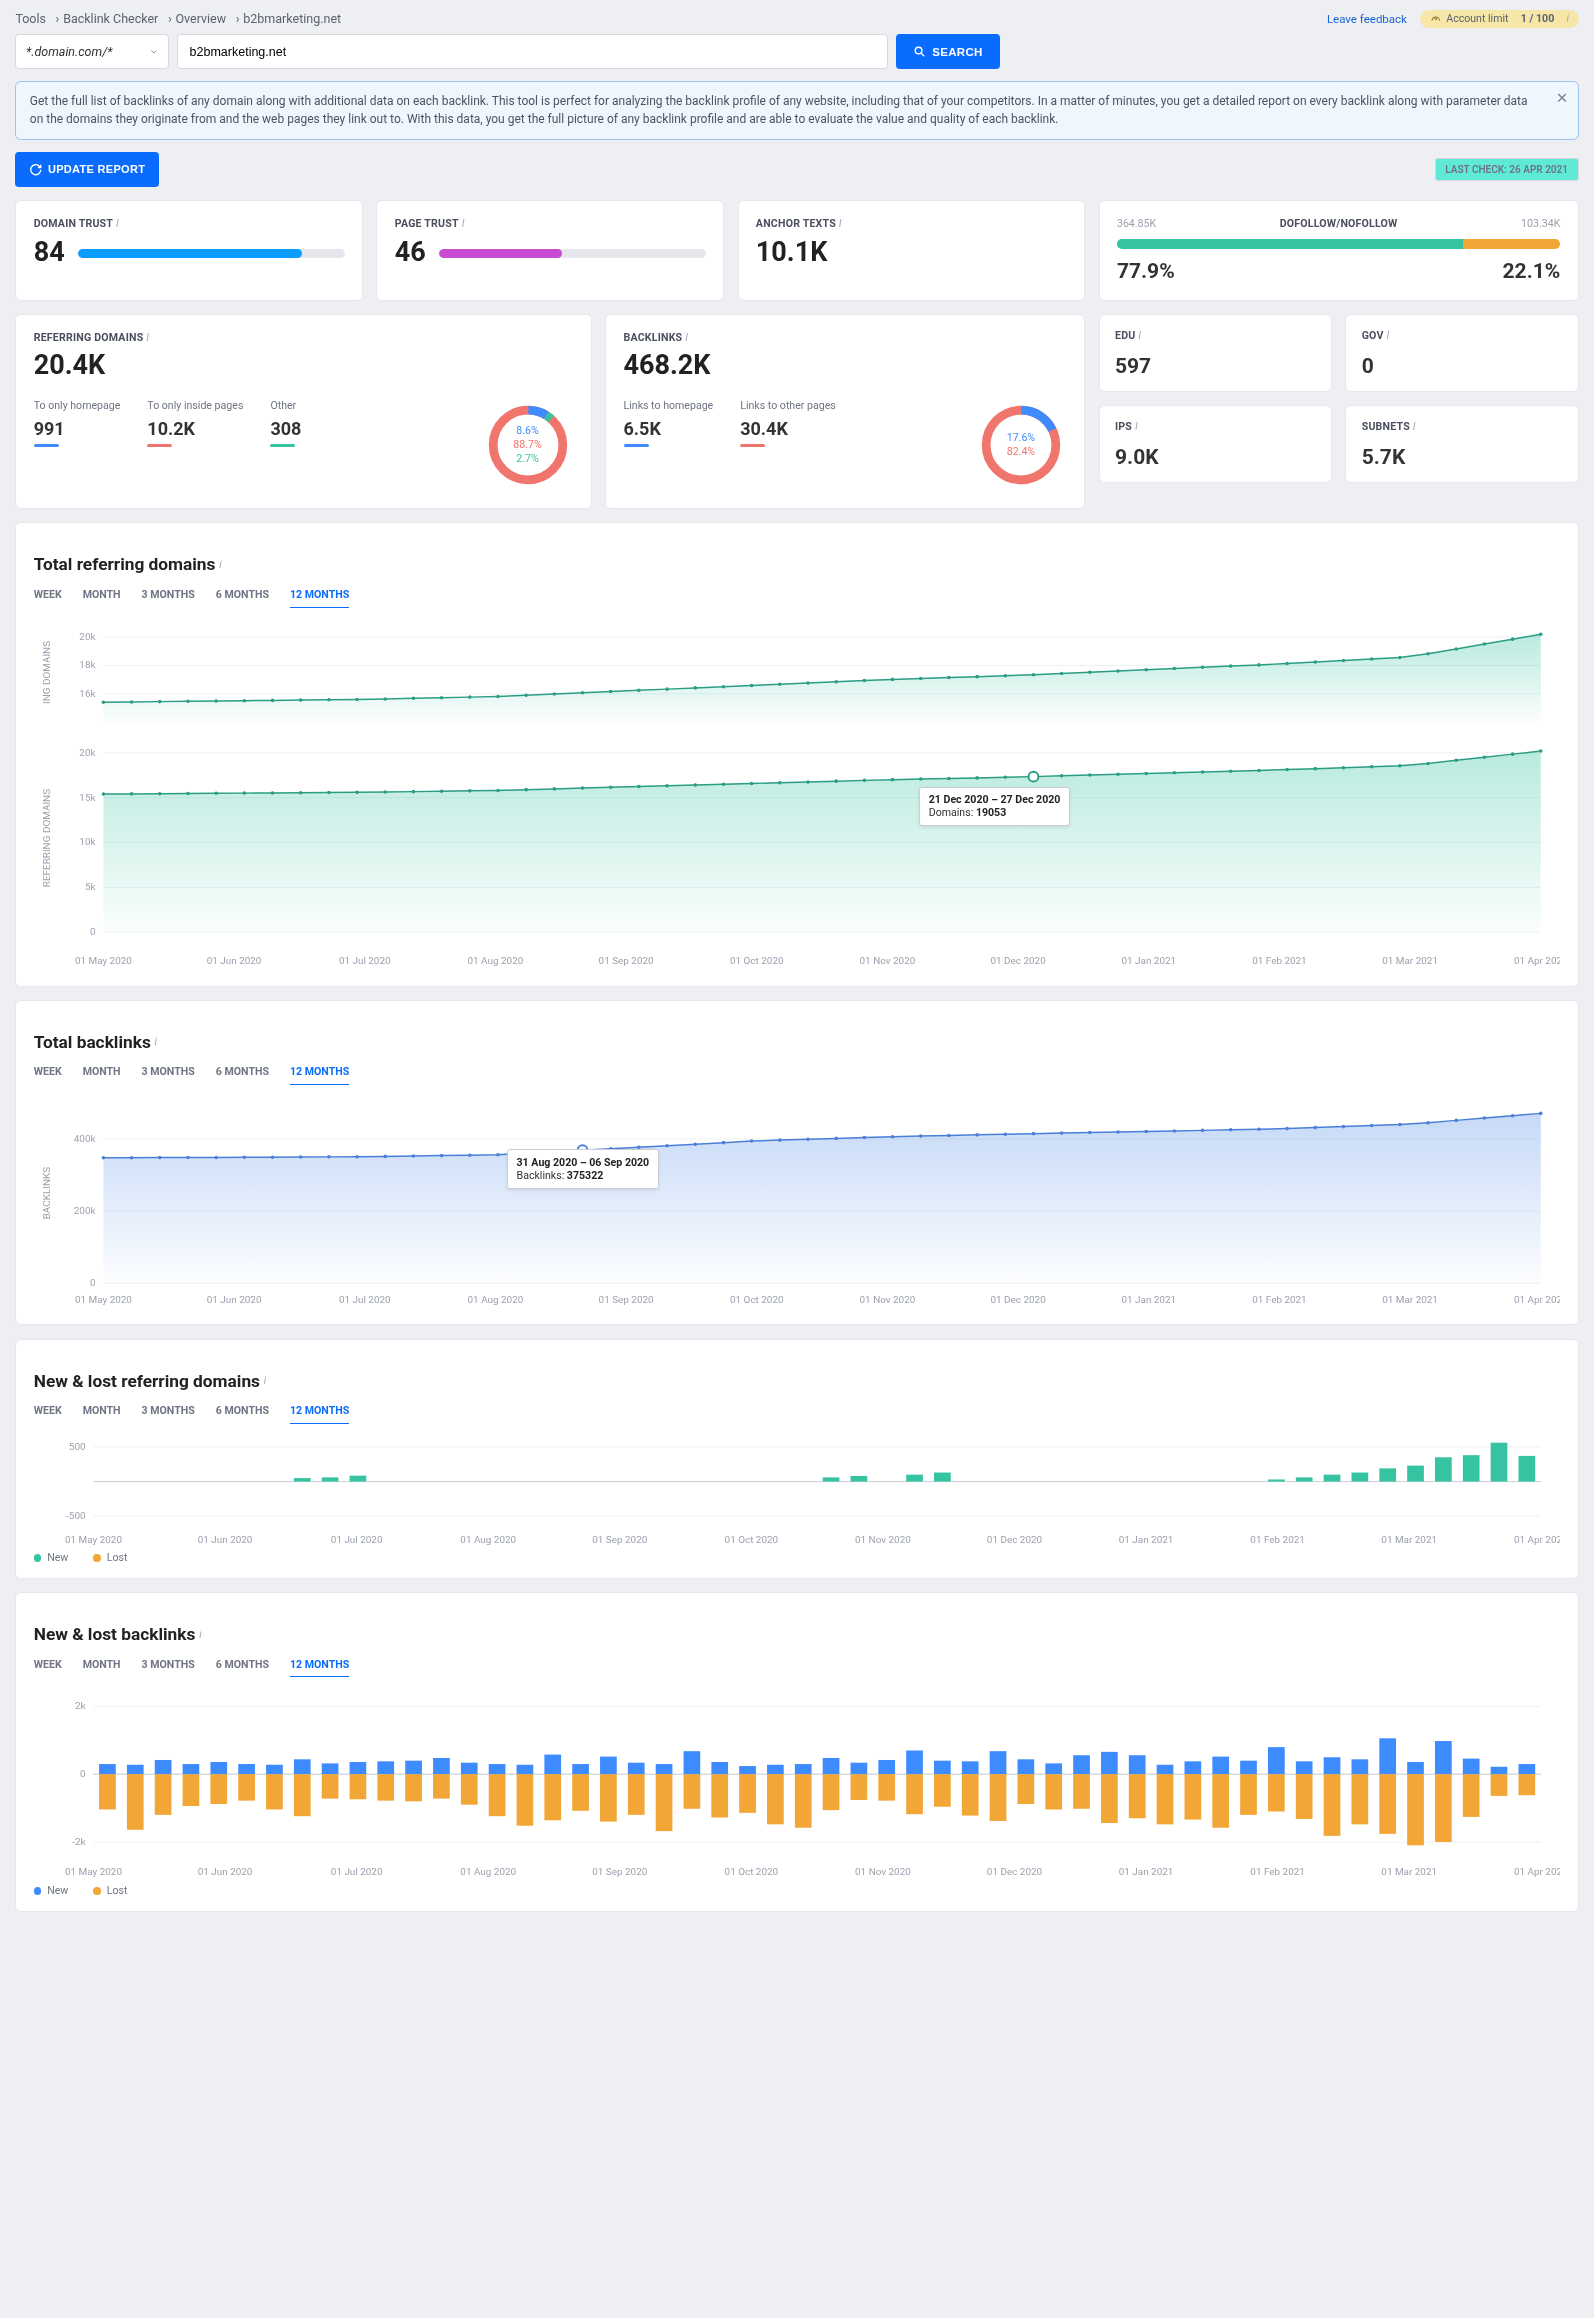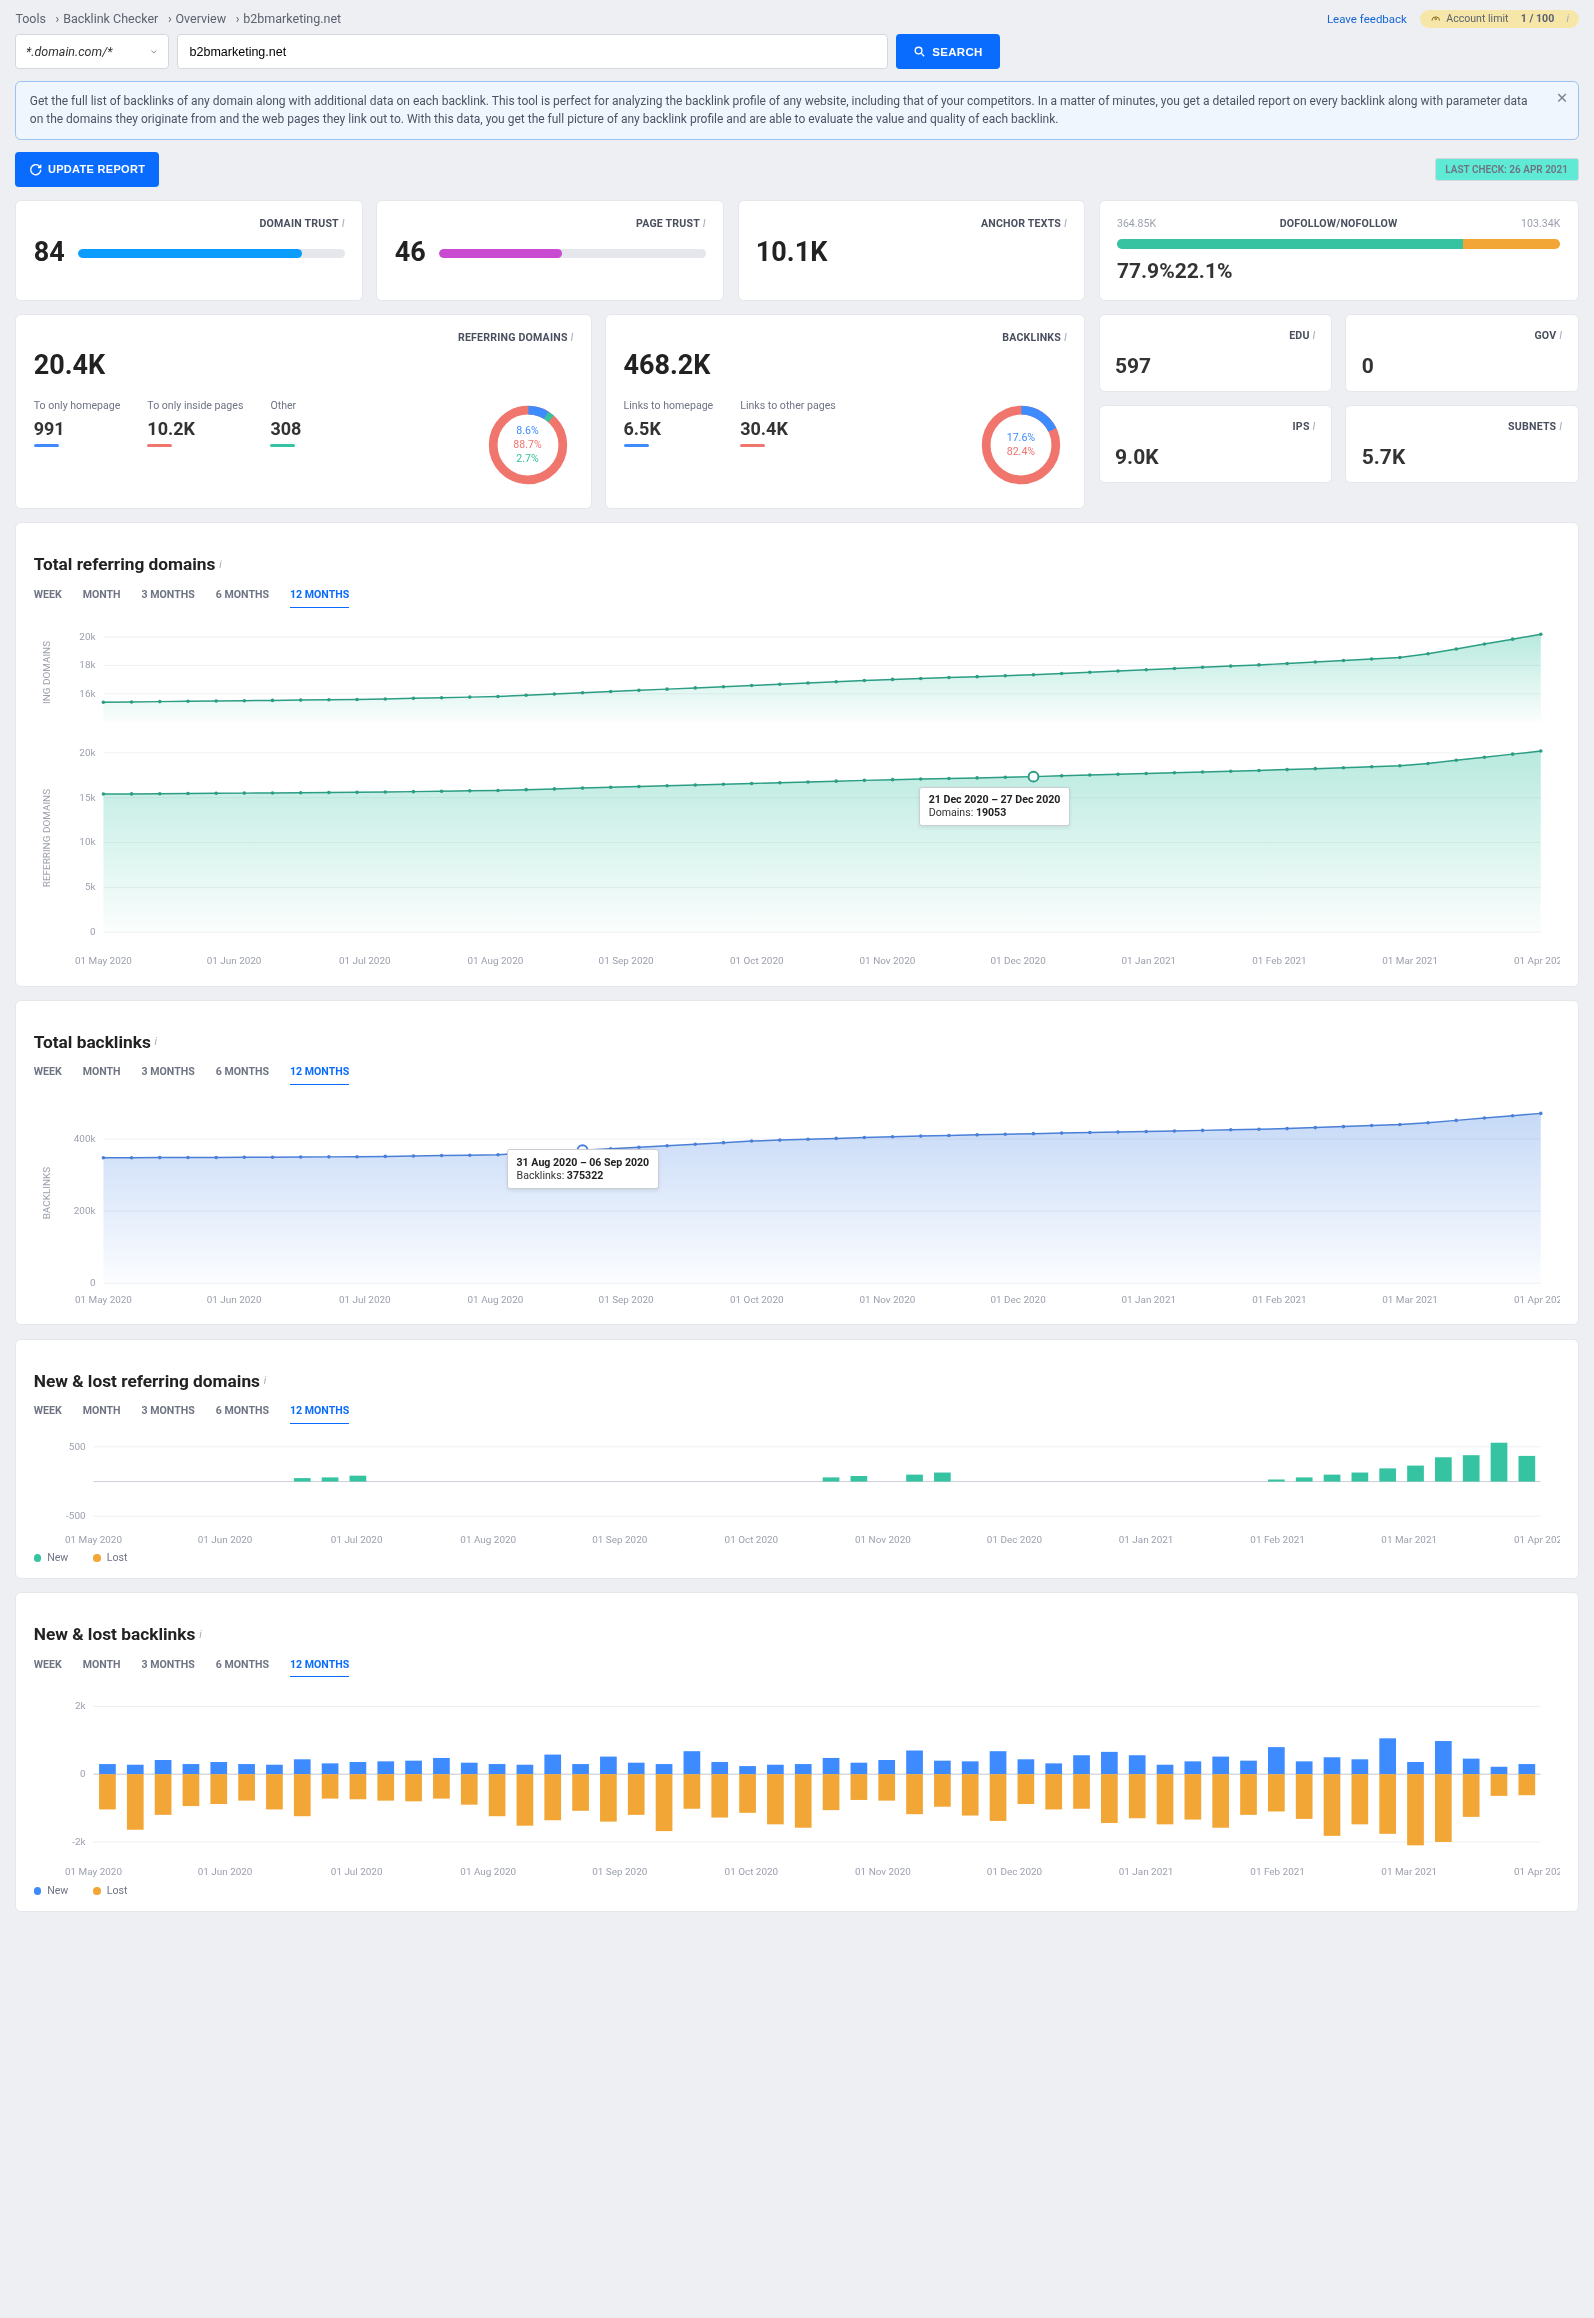--- a/index.html
+++ b/index.html
@@ -21,32 +21,32 @@
   .search-btn svg { width:13.4px;height:13.4px;}
   .notice { margin:0 15.4px 11.5px; border:1px solid #9cc2ef; background:#eff6fd; border-radius:5.8px; padding:11.5px 35px 11.5px 13.4px; font-size:12px; color:#4d5363; position:relative; line-height:1.45;}
   .notice-close { position:absolute; right:9.6px; top:7.7px; color:#7c8295; cursor:pointer; font-size:14.4px;}
   .action-row { margin:0 15.4px 13.4px; display:flex; align-items:center; }
   .upd-btn { background:#0a6cff; color:#fff; border:none; border-radius:3.8px; height:35px; padding:0 13.4px; font-weight:700; font-size:11px; letter-spacing:0.3px; display:flex; align-items:center; gap:5.8px; cursor:pointer;}
   .upd-btn svg{width:13.4px;height:13.4px;}
   .lastcheck { margin-left:auto; border:1px solid #d5d7df; background:#5eead4; font-size:10px; color:#6e7484; padding:4.8px 9.6px; border-radius:2.9px; font-weight:600;}
   .content { padding:0 15.4px 29px; }
   .row { display:flex; gap:13.4px; margin-bottom:13.4px;}
   .card { background:#fff; border-radius:5.8px; border:1px solid #e5e7ec; padding:15.4px 17.3px 17.3px; flex:1; position:relative;}
-  .card-label { font-size:10.6px; font-weight:700; color:#4a4f5e; text-transform:uppercase; letter-spacing:0.2px; display:flex; align-items:center; gap:2.9px;justify-content:flex-end;}
+  .card-label { font-size:10.6px; font-weight:700; color:#4a4f5e; text-transform:uppercase; letter-spacing:0.2px; display:flex; align-items:center; gap:2.9px;}
   .info-i { font-style:italic; font-weight:400; color:#a6abb8; font-size:10.6px;}
   .big { font-size:27px; font-weight:700; margin-top:5.8px; color:#222;}
   .bar-track { height:9.6px; background:#e5e7ec; border-radius:4.8px; position:relative; overflow:hidden;}
   .bar-fill { height:100%; border-radius:4.8px;}
   .bar-row { display:flex; align-items:center; gap:13.4px; margin-top:5.8px;}
   .bar-row .big { margin:0;}
   .bar-row .bar-track { flex:1; margin-top:3.8px;}
   
   .df-track { height:9.6px; border-radius:4.8px; background:linear-gradient(to right,#35c3a2 0%,#35c3a2 78%,#f2a636 78%,#f2a636 100%); margin-top:9.6px;}
   .df-row { display:flex; justify-content:space-between; font-size:10.6px; color:#9ba0ad; margin-top:0;}
-  .df-big-row { display:flex; font-size:21px; font-weight:700; margin-top:9.6px;}
+  .df-big-row { display:flex; justify-content:space-between; font-size:21px; font-weight:700; margin-top:9.6px;}
   
   .mini-grid { display:grid; grid-template-columns:1fr 1fr; gap:13.4px; }
   .mini-card { background:#fff; border-radius:5.8px; border:1px solid #e5e7ec; padding:13.4px 15.4px;}
   .mini-val { font-size:21px; font-weight:700; margin-top:12px;}
   
   .sub-stats { margin-top:17.3px; display:flex; align-items:flex-start;}
   .sub-col { margin-right:27px;}
   .sub-lbl { font-size:10.6px; color:#6e7484;}
   .sub-val { font-size:18px; font-weight:700; margin-top:6px;}
   .sub-under { height:2.9px; width:25px; border-radius:1.9px; margin-top:5.8px;}

